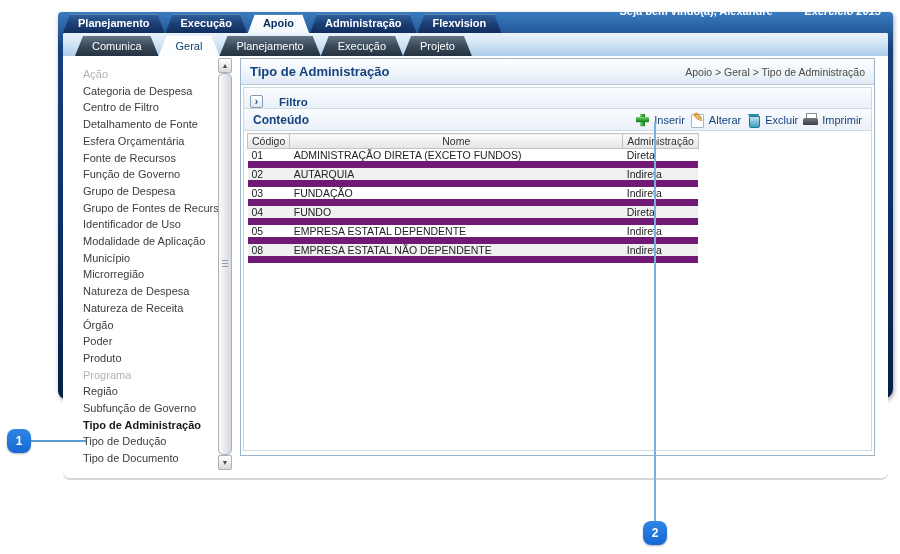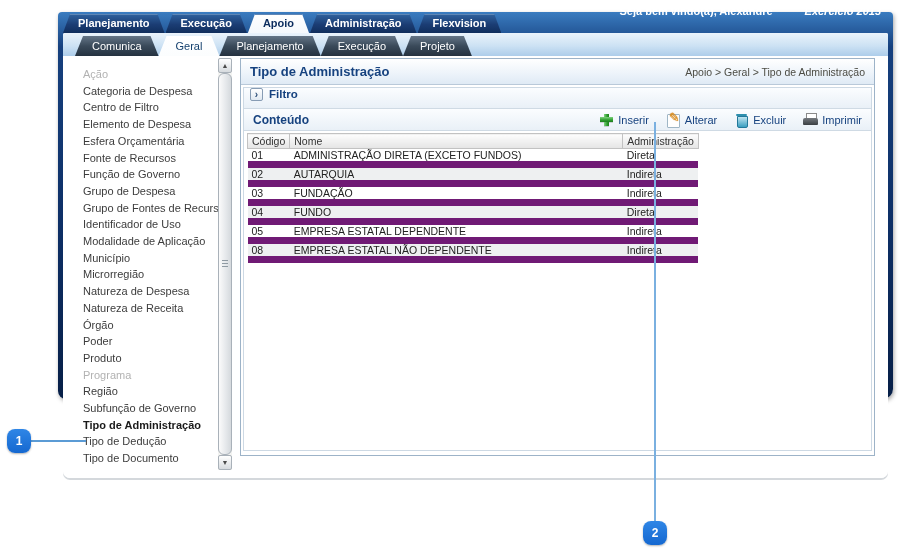--- a/index.html
+++ b/index.html
@@ -52,31 +52,31 @@
   .sb-thumb::after{content:"";position:absolute;left:3px;top:calc(50% - 4px);width:6px;height:8px;
     background:repeating-linear-gradient(180deg,#8f9aa3 0 1px,transparent 1px 3px)}
 
   
   .panel{position:absolute;left:177px;top:2px;width:635px;height:398px;border:1px solid #9db3c8;background:#fff}
   .panel-title{height:26px;display:flex;justify-content:space-between;align-items:center;padding:0 9px;
     background:linear-gradient(180deg,#ffffff 0%,#eef4fa 55%,#dfeaf5 100%);border-bottom:1px solid #b9c9d9}
   .page-title{font-size:13px;font-weight:bold;color:#16427f}
   .breadcrumb{font-size:10.5px;color:#4c4c44}
   .panel-inner{margin:2px;border:1px solid #cdd9e4;height:calc(100% - 32px)}
-  .filter-bar{height:21px;display:flex;align-items:flex-start;gap:6px;padding:0 6px;
+  .filter-bar{height:21px;display:flex;align-items:flex-end;gap:16px;padding:0 6px;
     background:linear-gradient(180deg,#fbfdff,#e9f0f7);border-bottom:1px solid #cfdae4}
   .expand-btn{width:13px;height:13px;border:1px solid #879cb4;border-radius:2px;cursor:pointer;
     background:linear-gradient(180deg,#ffffff,#dfe8f1);text-align:center;line-height:11px;
     font-size:10px;font-weight:bold;color:#2d4e78}
   .expand-btn::before{content:"\203A"}
   .filter-label{font-size:11.5px;font-weight:bold;color:#16427f}
   .content-bar{height:22px;display:flex;align-items:center;padding:0 9px;
     background:linear-gradient(180deg,#fbfdff,#e9f0f7);border-bottom:1px solid #cfdae4}
   .content-label{font-size:12px;font-weight:bold;color:#16427f}
-  .toolbar{margin-left:auto;display:flex;gap:17px}
+  .toolbar{margin-left:auto;display:flex;gap:5px}
   .tbtn{display:flex;align-items:center;font-size:11px;color:#16427f;cursor:pointer;white-space:nowrap}
   .ticon{display:inline-block;width:15px;height:14px;position:relative;margin-right:4px}
 
   
   [data-name="insert-icon"]{filter:drop-shadow(0 1px 0 rgba(0,0,0,.15))}
   [data-name="insert-icon"]::before{content:"";position:absolute;left:5px;top:1px;width:5px;height:12px;
     background:linear-gradient(90deg,#7ed27e,#2f9e2f 60%,#1e7d1e)}
   [data-name="insert-icon"]::after{content:"";position:absolute;left:1px;top:4.5px;width:13px;height:5px;
     background:linear-gradient(180deg,#7ed27e,#2f9e2f 60%,#1e7d1e)}
   [data-name="edit-icon"]::before{content:"";position:absolute;left:1px;top:1px;width:11px;height:12px;
@@ -88,21 +88,21 @@
   [data-name="delete-icon"]::after{content:"";position:absolute;left:3px;top:3px;width:9px;height:10px;
     background:linear-gradient(180deg,#bfe4f0,#3a9ec0);border:1px solid #22789a;border-radius:0 0 2px 2px}
   [data-name="print-icon"]::before{content:"";position:absolute;left:3px;top:0;width:9px;height:6px;
     background:#fff;border:1px solid #8a8a8a}
   [data-name="print-icon"]::after{content:"";position:absolute;left:0;top:5px;width:15px;height:7px;
     background:linear-gradient(180deg,#74797e,#3a3e42);border-radius:2px 2px 1px 1px}
 
   
   .table-area{background:#fff;height:calc(100% - 43px);padding:2px 0 0 3px}
   table{border-collapse:collapse;font-size:10.5px;color:#222;table-layout:fixed}
-  th{height:15px;font-weight:normal;text-align:left;padding:0 4px;color:#333;
+  th{height:15px;font-weight:normal;text-align:center;padding:0 4px;color:#333;
     background:linear-gradient(180deg,#fdfdfd,#e4e4e4);border:1px solid #c2c2c2;overflow:hidden;white-space:nowrap}
   td{height:14px;padding:0 4px;border-bottom:7px solid #701a75;overflow:hidden;white-space:nowrap;cursor:default}
   .col-codigo{width:42px}.col-nome{width:333px}.col-adm{width:73px}
   tbody tr:nth-child(even){background:#eef0f1}
 
   
   .callout{position:absolute;width:24px;height:24px;border-radius:8px;z-index:11;cursor:default;
     background:linear-gradient(180deg,#2f86e6,#1568d0);color:#fff;font-weight:bold;font-size:12px;
     text-align:center;line-height:24px;box-shadow:0 1px 2px rgba(0,0,0,.3)}
   #callout-1{left:7px;top:429px}
@@ -138,21 +138,21 @@
           <div class="tab2" data-name="secondary-tab">Execução</div>
           <div class="tab2" data-name="secondary-tab">Projeto</div>
       </div>
 
       <div class="content" data-name="content-area">
 
         <div class="sidebar" data-name="sidebar-menu">
           <div class="side-item disabled" data-name="sidebar-item">Ação</div>
             <div class="side-item" data-name="sidebar-item">Categoria de Despesa</div>
             <div class="side-item" data-name="sidebar-item">Centro de Filtro</div>
-            <div class="side-item" data-name="sidebar-item">Elemento de Despesa</div>
+            <div class="side-item" data-name="sidebar-item">Detalhamento de Fonte</div>
             <div class="side-item" data-name="sidebar-item">Esfera Orçamentária</div>
             <div class="side-item" data-name="sidebar-item">Fonte de Recursos</div>
             <div class="side-item" data-name="sidebar-item">Função de Governo</div>
             <div class="side-item" data-name="sidebar-item">Grupo de Despesa</div>
             <div class="side-item" data-name="sidebar-item">Grupo de Fontes de Recursos</div>
             <div class="side-item" data-name="sidebar-item">Identificador de Uso</div>
             <div class="side-item" data-name="sidebar-item">Modalidade de Aplicação</div>
             <div class="side-item" data-name="sidebar-item">Município</div>
             <div class="side-item" data-name="sidebar-item">Microrregião</div>
             <div class="side-item" data-name="sidebar-item">Natureza de Despesa</div>

